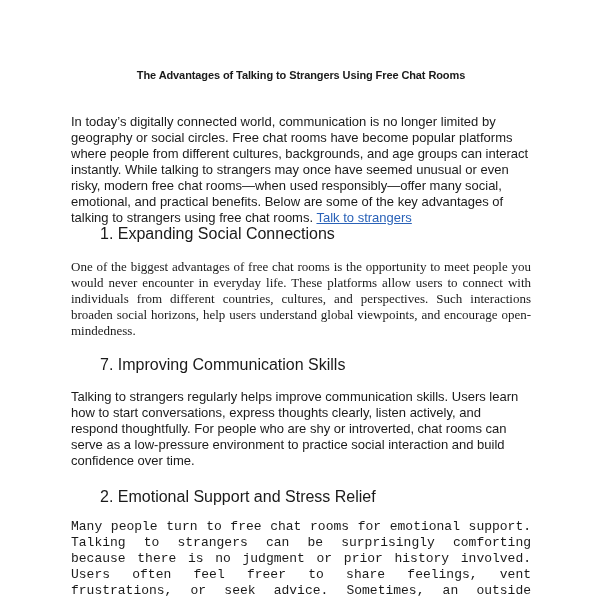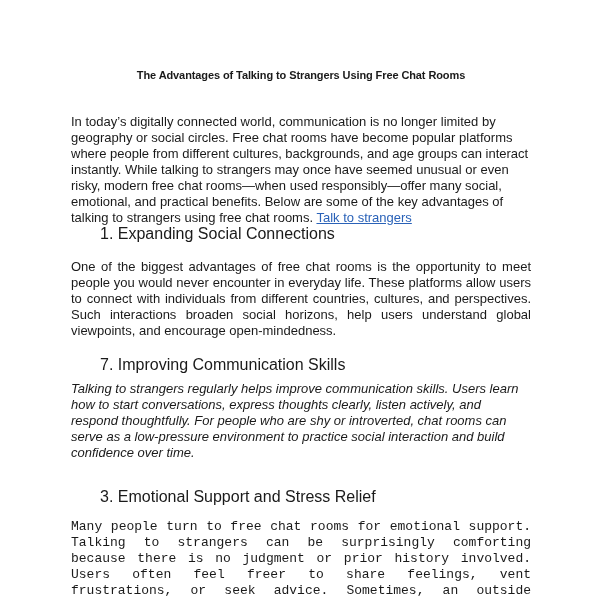--- a/index.html
+++ b/index.html
@@ -62,23 +62,23 @@
 <body>
 
 <div class="page">
 
   <div class="doc-title">The Advantages of Talking to Strangers Using Free Chat Rooms</div>
 
   <p class="para" style="top:114px;"><span>In today’s digitally connected world, communication is no longer limited by geography or social circles. Free chat rooms have become popular platforms where people from different cultures, backgrounds, and age groups can interact instantly. While talking to strangers may once have seemed unusual or even risky, modern free chat rooms—when used responsibly—offer many social, emotional, and practical benefits. Below are some of the key advantages of talking to strangers using free chat rooms. </span><a class="link">Talk to strangers</a></p>
 
   <p class="heading" style="top:214px;">1. Expanding Social Connections</p>
 
-  <p class="para justify" style="top:259px;">One of the biggest advantages of free chat rooms is the opportunity to meet people you would never encounter in everyday life. These platforms allow users to connect with individuals from different countries, cultures, and perspectives. Such interactions broaden social horizons, help users understand global viewpoints, and encourage open-mindedness.</p>
+  <p class="para justify" style="top:259px;font-family:Liberation Serif, serif;">One of the biggest advantages of free chat rooms is the opportunity to meet people you would never encounter in everyday life. These platforms allow users to connect with individuals from different countries, cultures, and perspectives. Such interactions broaden social horizons, help users understand global viewpoints, and encourage open-mindedness.</p>
 
   <p class="heading" style="top:345px;">7. Improving Communication Skills</p>
 
-  <p class="para" style="top:381px;font-style:italic;">Talking to strangers regularly helps improve communication skills. Users learn how to start conversations, express thoughts clearly, listen actively, and respond thoughtfully. For people who are shy or introverted, chat rooms can serve as a low-pressure environment to practice social interaction and build confidence over time.</p>
+  <p class="para" style="top:389px;">Talking to strangers regularly helps improve communication skills. Users learn how to start conversations, express thoughts clearly, listen actively, and respond thoughtfully. For people who are shy or introverted, chat rooms can serve as a low-pressure environment to practice social interaction and build confidence over time.</p>
 
-  <p class="heading" style="top:477px;">3. Emotional Support and Stress Relief</p>
+  <p class="heading" style="top:477px;">2. Emotional Support and Stress Relief</p>
 
   <p class="para justify" style="top:519px;font-family:Liberation Mono, monospace;">Many people turn to free chat rooms for emotional support. Talking to strangers can be surprisingly comforting because there is no judgment or prior history involved. Users often feel freer to share feelings, vent frustrations, or seek advice. Sometimes, an outside perspective from a stranger can provide clarity and emotional relief.</p>
 
 </div>
 
 </body></html>

